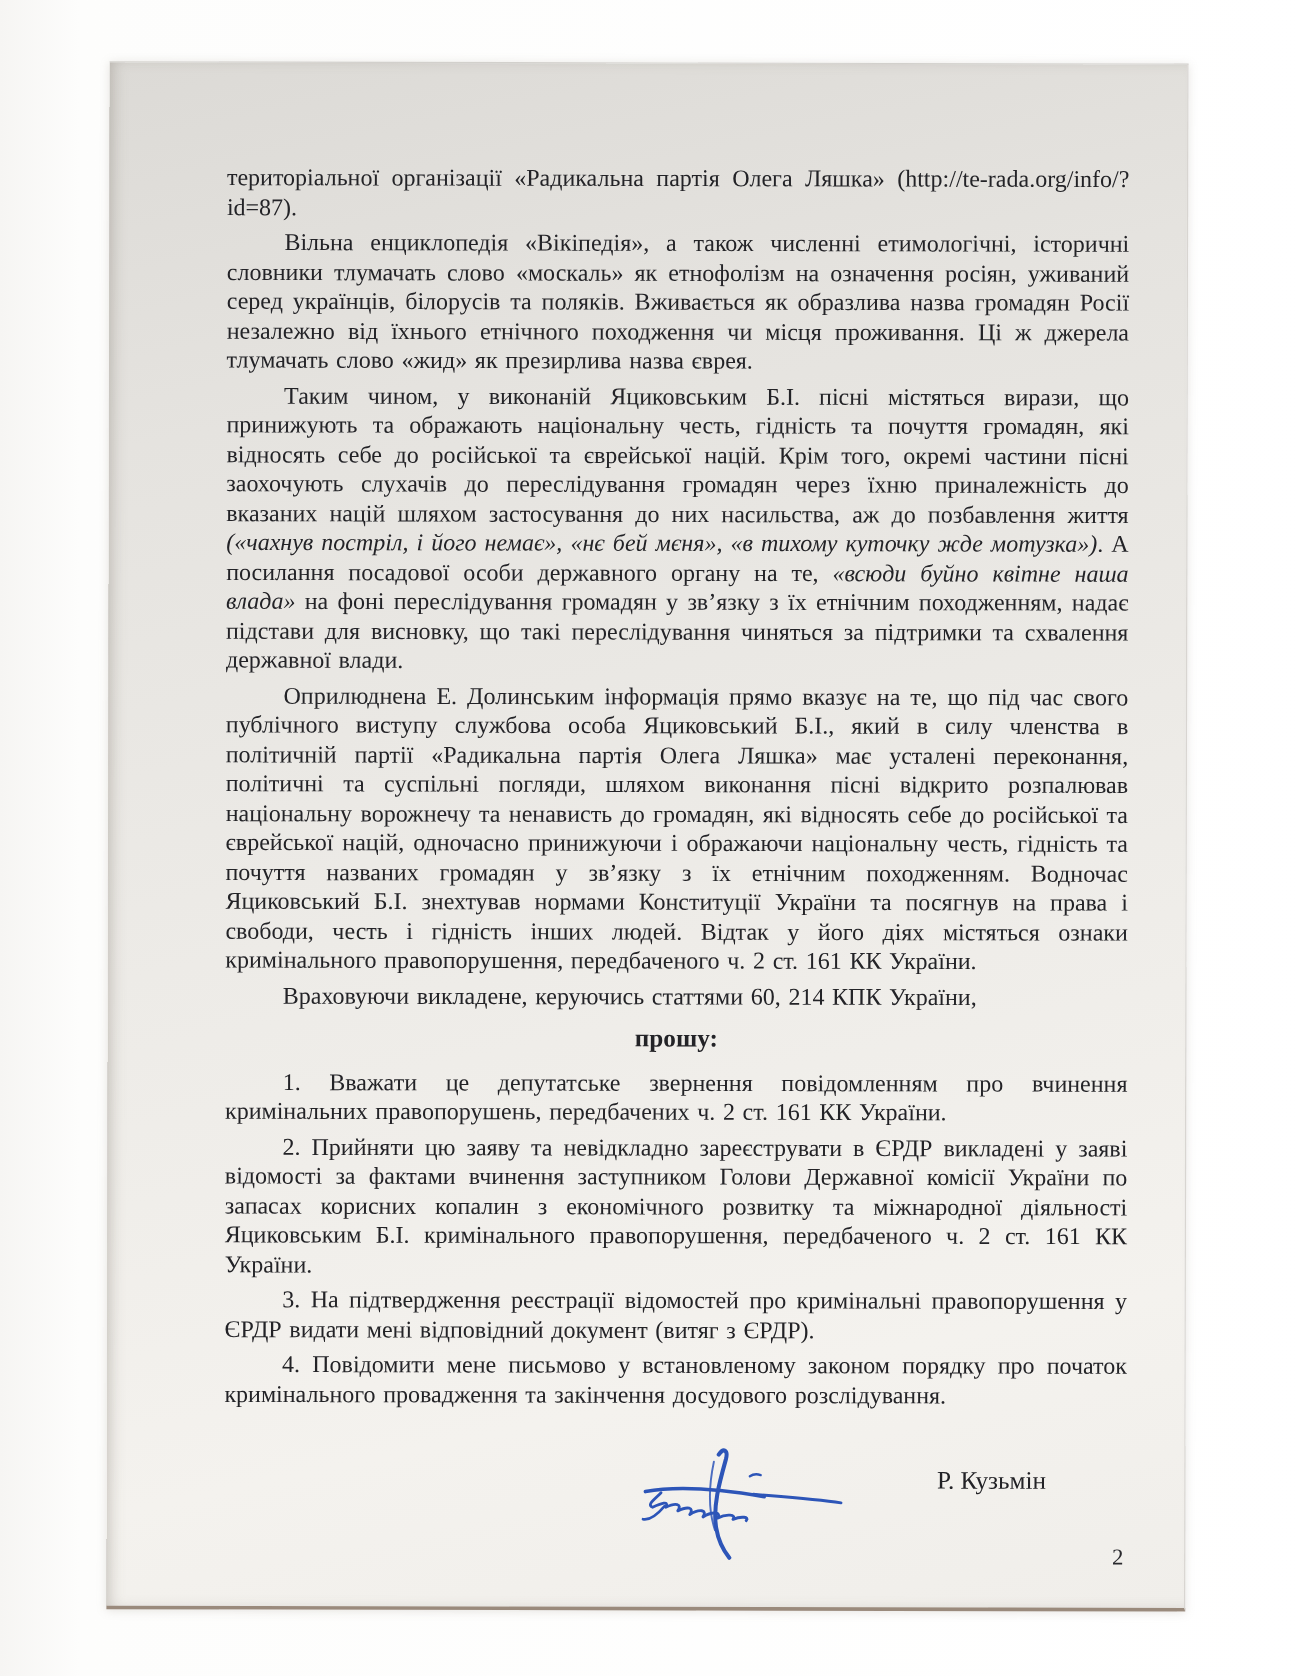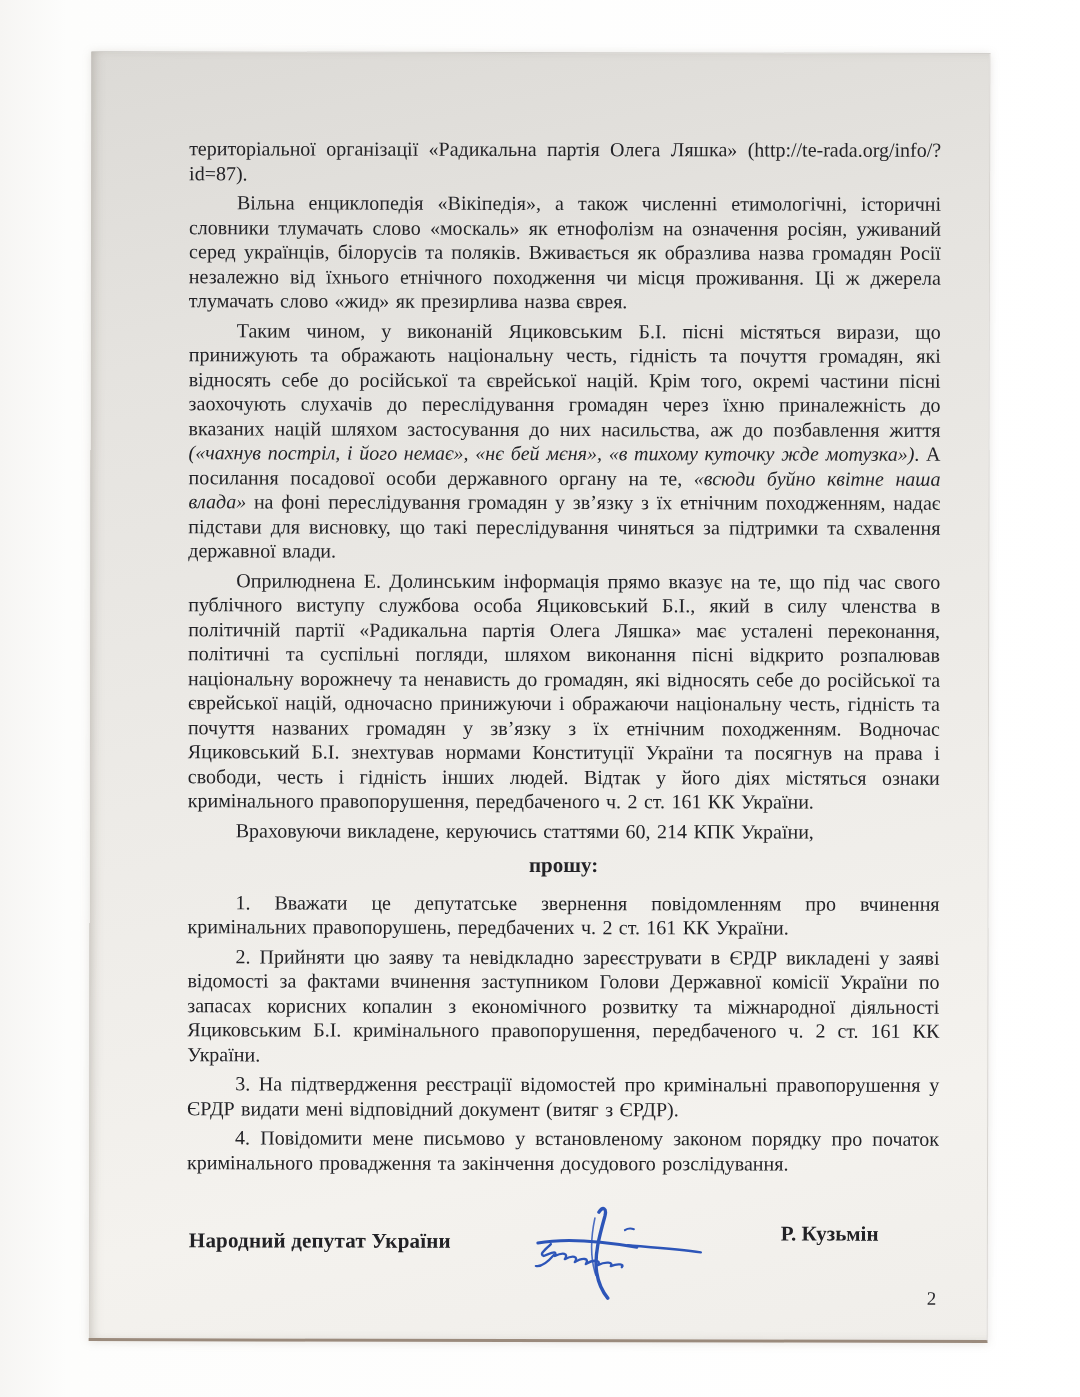--- a/index.html
+++ b/index.html
@@ -51,21 +51,21 @@
   .sig-label {
     position: absolute;
     left: 100px; top: 1176px;
     font-size: 21px; font-weight: 700;
     color: #222226;
     letter-spacing: 0.2px;
   }
   .sig-name {
     position: absolute;
     left: 692px; top: 1168px;
-    font-size: 21px; font-weight: 700;
+    font-size: 21px; font-weight: 400;
     color: #222226;
   }
   .sig-svg {
     position: absolute;
     left: 435px; top: 1132px;
   }
   .page-num {
     position: absolute;
     left: 838px; top: 1234px;
     font-size: 19px;
@@ -92,21 +92,20 @@
 
       <p class="par heading">прошу:</p>
 
       <p class="par indent">1. Вважати це депутатське звернення повідомленням про вчинення кримінальних правопорушень, передбачених ч. 2 ст. 161 КК України.</p>
       <p class="par indent">2. Прийняти цю заяву та невідкладно зареєструвати в ЄРДР викладені у заяві відомості за фактами вчинення заступником Голови Державної комісії України по запасах корисних копалин з економічного розвитку та міжнародної діяльності Яциковським Б.І. кримінального правопорушення, передбаченого ч. 2 ст. 161 КК України.</p>
       <p class="par indent">3. На підтвердження реєстрації відомостей про кримінальні правопорушення у ЄРДР видати мені відповідний документ (витяг з ЄРДР).</p>
       <p class="par indent">4. Повідомити мене письмово у встановленому законом порядку про початок кримінального провадження та закінчення досудового розслідування.</p>
 
     </div>
 
-    <div class="sig-label">Народний депутат України</div>
 
     <svg class="sig-svg" viewBox="0 0 270 140" width="270" height="140" aria-hidden="true">
       <g fill="none" stroke="#2d55b8" stroke-linecap="round" stroke-linejoin="round">
         <path stroke-width="3" d="M14,58 C40,53 78,56 113,62"></path>
         <path stroke-width="2.4" d="M104,60 C128,62 156,64 177,67"></path>
         <path stroke-width="3.4" d="M75,27 C79,21 83,23 81,31 C76,49 70,70 73,88 C75,100 80,108 84,113"></path>
         <path stroke-width="1.6" opacity="0.85" d="M71,33 C67,52 66,72 72,90"></path>
         <path stroke-width="2.4" d="M27,59 C21,65 15,69 20,71 C27,68 34,65 31,71 C39,67 45,68 41,74 C49,70 55,71 51,77 C59,72 66,73 62,79 C70,74 78,75 74,80 C82,76 90,77 87,81 C94,78 101,79 98,82"></path>
         <path stroke-width="2.2" d="M30,70 C24,77 17,82 12,81"></path>
         <path stroke-width="2" d="M101,45 C104,43 107,43 110,44"></path>

